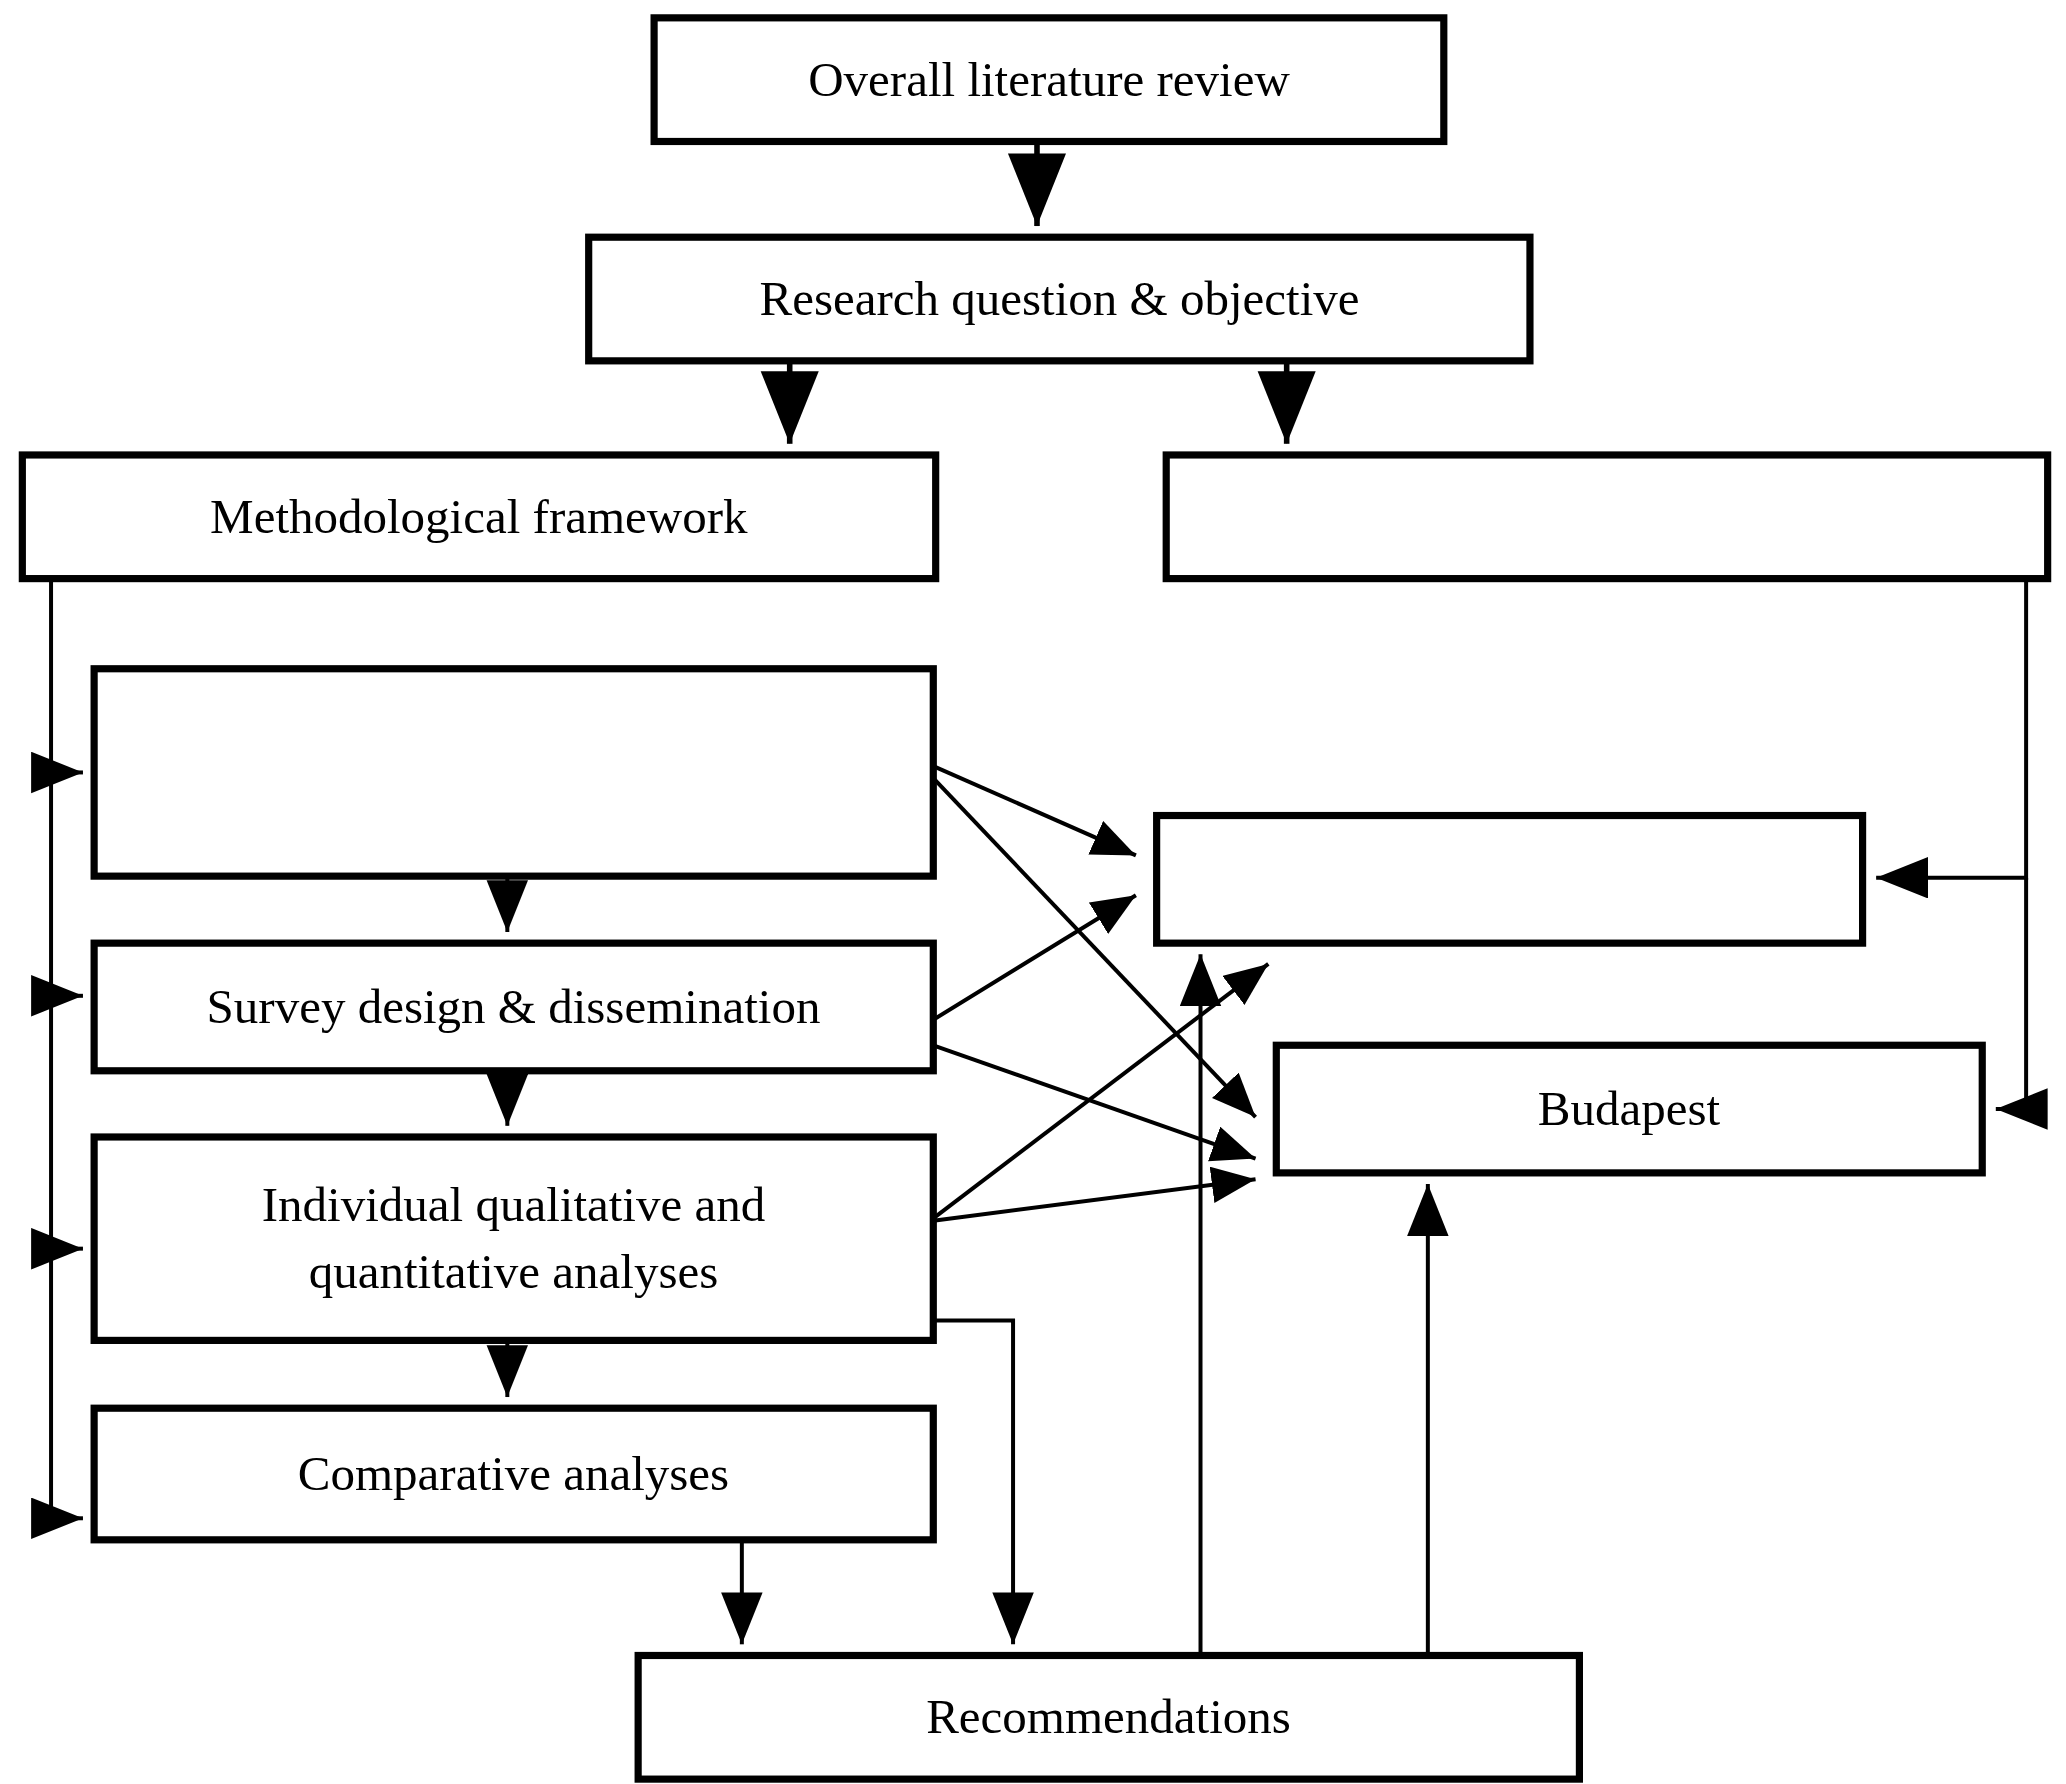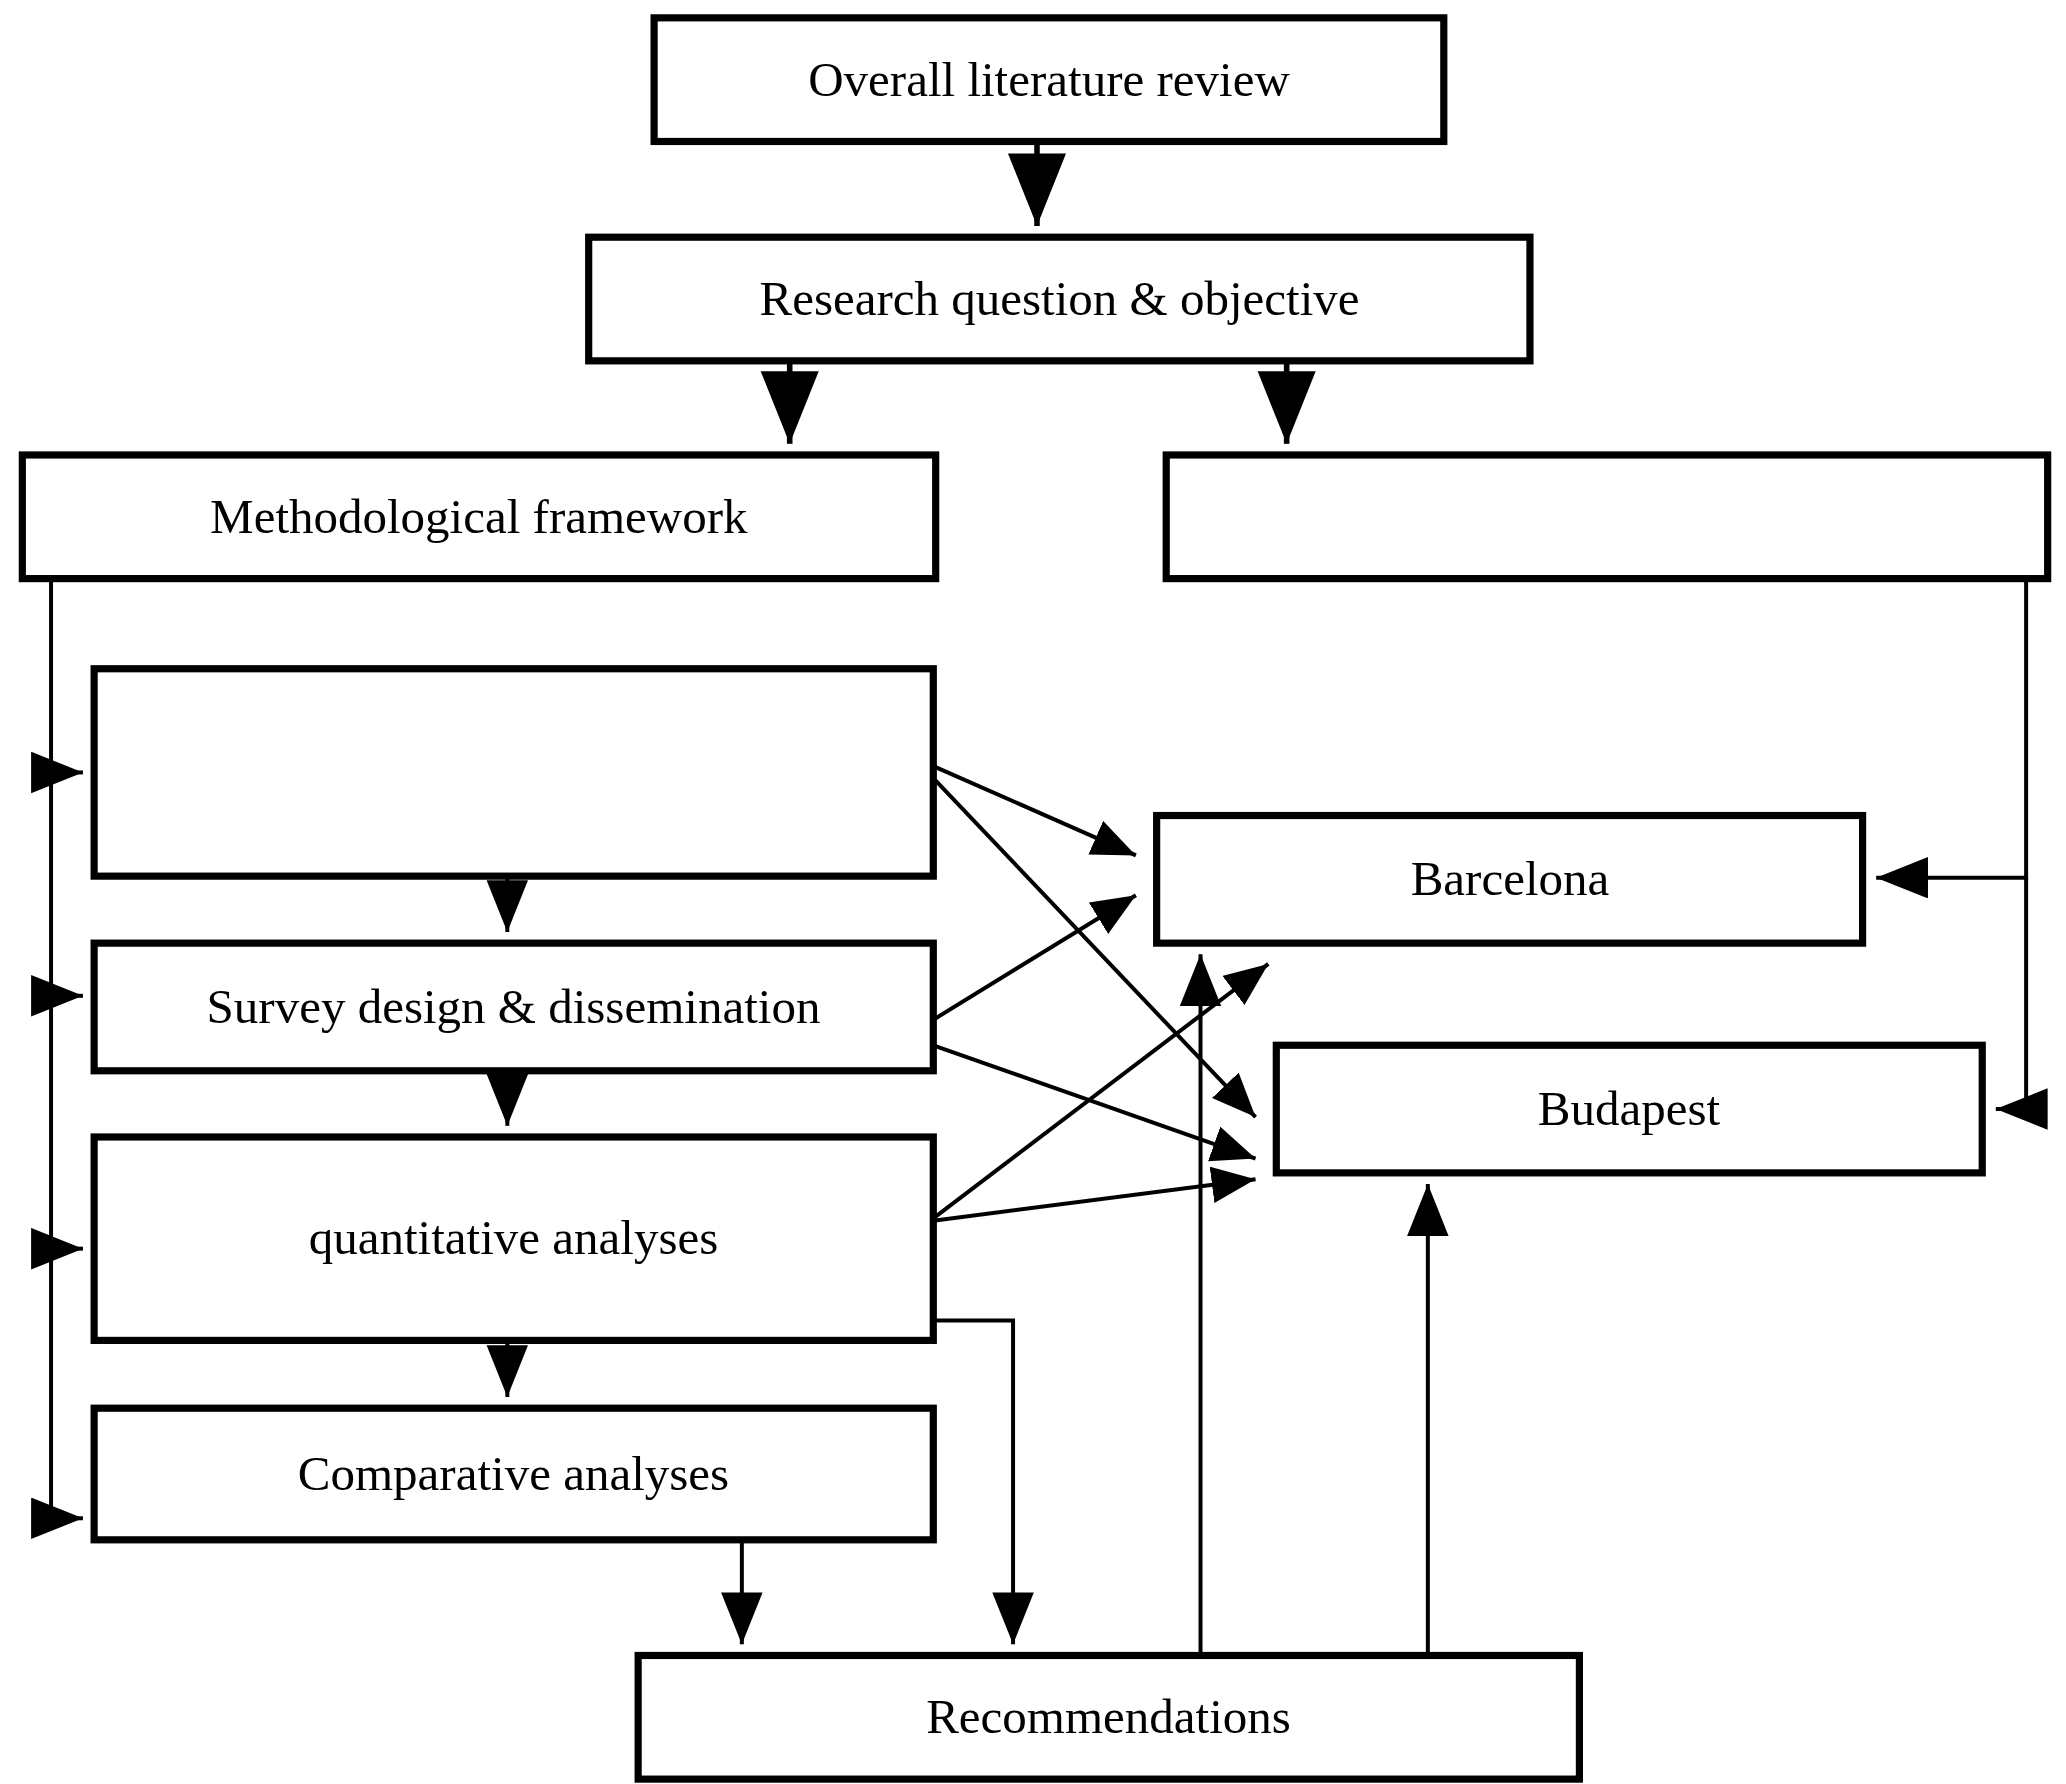--- a/index.html
+++ b/index.html
@@ -84,25 +84,25 @@
 
   <div class="boxlabel" style="left:589px;top:237px;width:941px;height:124px;">Research question &amp; objective</div>
 
   <div class="boxlabel" style="left:22.3px;top:455px;width:913px;height:124px;">Methodological framework</div>
 
 
 
   <div class="boxlabel" style="left:94px;top:943px;width:839px;height:128px;">Survey design &amp; dissemination</div>
 
   <div class="boxlabel" style="left:94px;top:1137px;width:839px;height:203px;flex-direction:column;">
+    <span>Individual qualitative and</span>
     <span>quantitative analyses</span>
   </div>
 
   <div class="boxlabel" style="left:94px;top:1408px;width:839px;height:132px;">Comparative analyses</div>
 
-  <div class="boxlabel" style="left:1157px;top:815px;width:706px;height:128px;">Barcelona</div>
 
   <div class="boxlabel" style="left:1276px;top:1045px;width:706px;height:128px;">Budapest</div>
 
   <div class="boxlabel" style="left:638px;top:1655px;width:941px;height:124px;">Recommendations</div>
 
 </div>
 
 
 </body></html>

